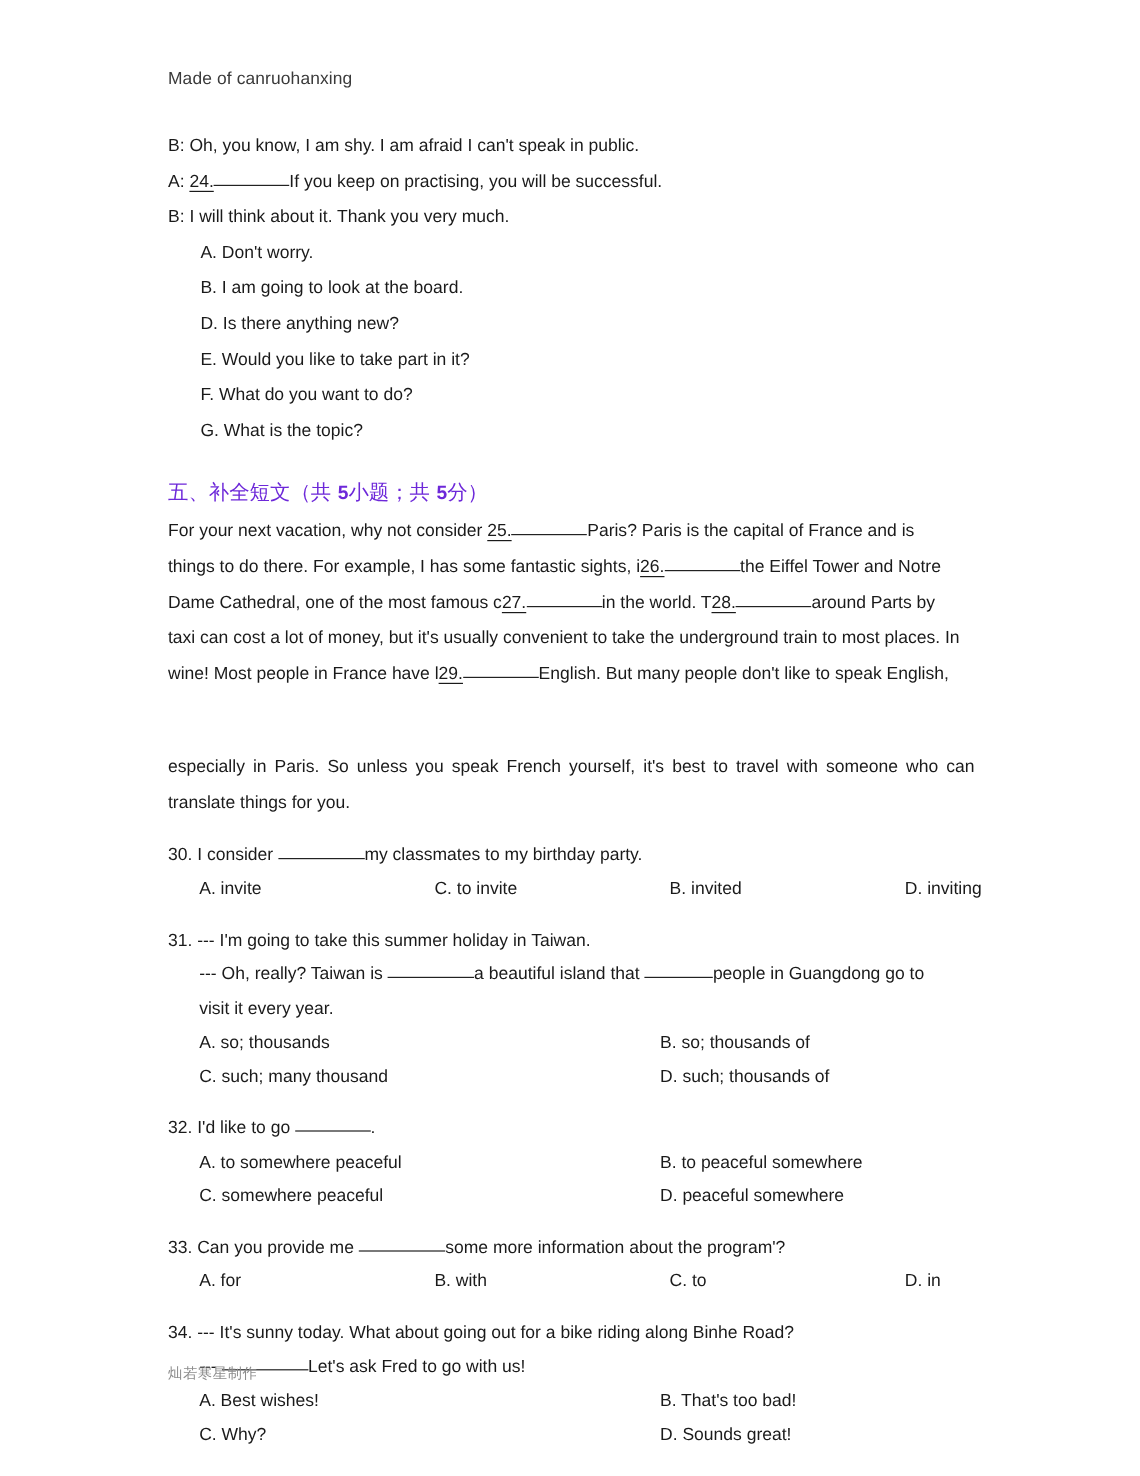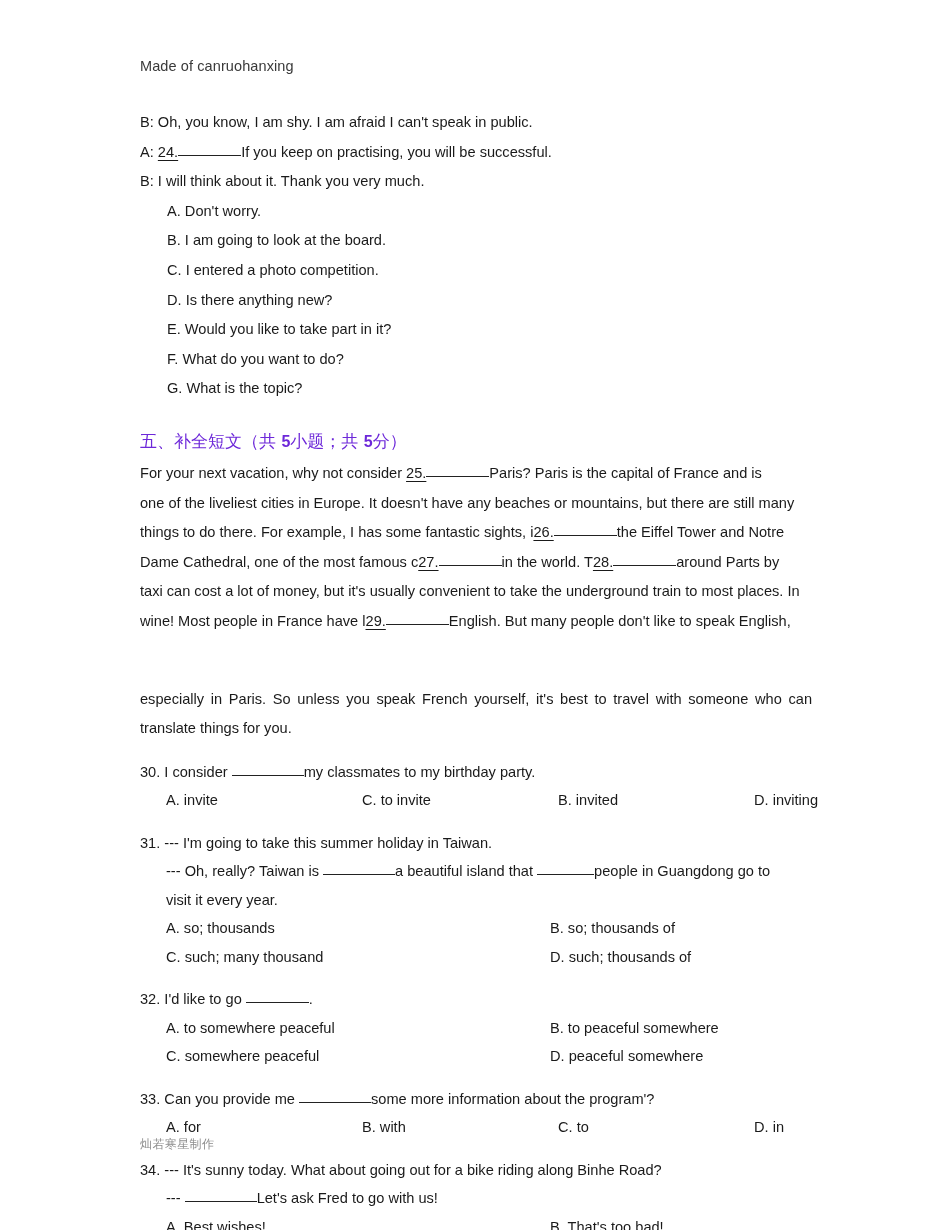--- a/index.html
+++ b/index.html
@@ -156,38 +156,36 @@
     <div class="dlg">B: Oh, you know, I am shy. I am afraid I can't speak in public.</div>
 
     <div class="dlg">
       <span>A: </span><span class="u-token">24.</span><span class="blank blank-md"></span><span>If you keep on practising, you will be successful.</span>
     </div>
 
     <div class="dlg">B: I will think about it. Thank you very much.</div>
 
     <div class="opt-line">A. Don't worry.</div>
     <div class="opt-line">B. I am going to look at the board.</div>
-    <div class="opt-line">C. I entered a photo competition.</div>
     <div class="opt-line">D. Is there anything new?</div>
     <div class="opt-line">E. Would you like to take part in it?</div>
     <div class="opt-line">F. What do you want to do?</div>
     <div class="opt-line">G. What is the topic?</div>
 
     <div class="section-heading">
       <span>五、补全短文（共</span>
       <span class="num">5</span><span>小题；共</span>
       <span class="num">5</span><span>分）</span>
     </div>
 
     <div>
       <div class="passage-line">
         <span class="indent"></span><span>For your next vacation, why not consider </span><span class="u-token">25.</span><span class="blank blank-md"></span><span>Paris? Paris is the capital of France and is</span>
       </div>
 
-      <div class="passage-line">one of the liveliest cities in Europe. It doesn't have any beaches or mountains, but there are still many</div>
 
       <div class="passage-line">
         <span>things to do there. For example, I has some fantastic sights, i</span><span class="u-token">26.</span><span class="blank blank-md"></span><span>the Eiffel Tower and Notre</span>
       </div>
 
       <div class="passage-line">
         <span>Dame Cathedral, one of the most famous c</span><span class="u-token">27.</span><span class="blank blank-md"></span><span>in the world. T</span><span class="u-token">28.</span><span class="blank blank-md"></span><span>around Parts by</span>
       </div>
 
       <div class="passage-line">taxi can cost a lot of money, but it's usually convenient to take the underground train to most places. In</div>

